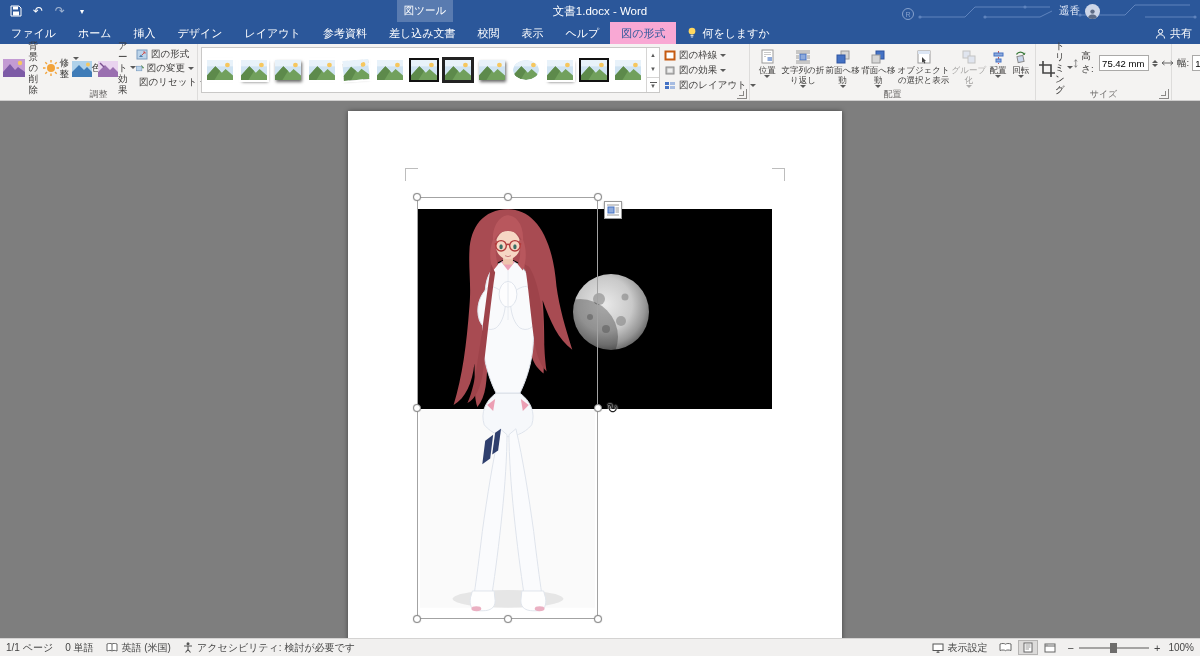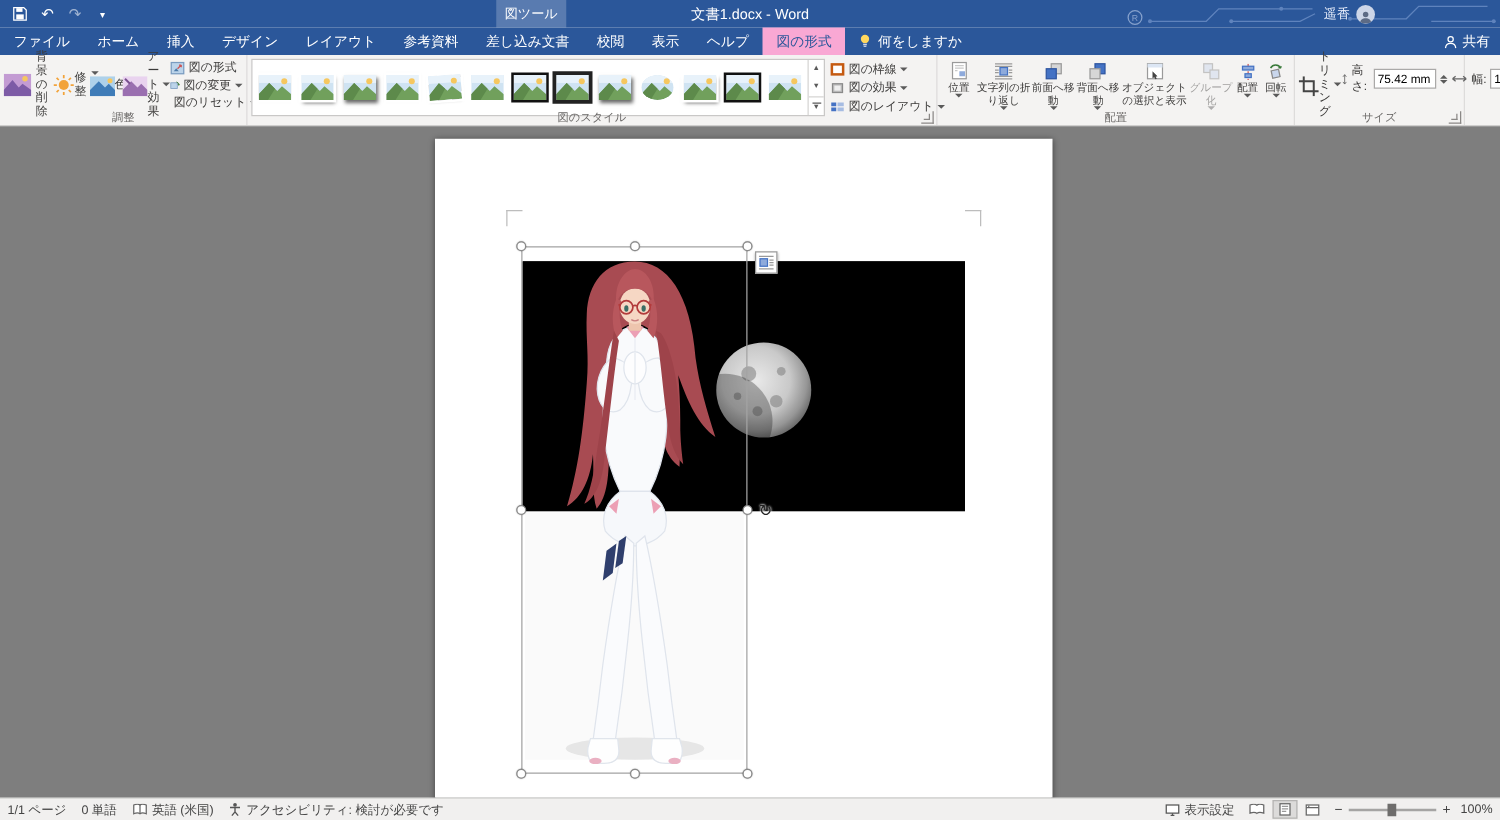--- a/index.html
+++ b/index.html
@@ -442,21 +442,20 @@
           <svg width="12" height="11" viewBox="0 0 12 11">
               <rect x="1" y="2" width="4" height="3" fill="#4472c4"></rect>
               <rect x="1" y="6" width="4" height="3" fill="#4472c4"></rect>
               <rect x="6" y="2" width="5" height="3" fill="#a6bce2"></rect>
               <rect x="6" y="6" width="5" height="3" fill="#a6bce2"></rect>
             </svg>
           <span>図のレイアウト</span>
           <span class="dd"></span>
         </div>
       </div>
-      <div class="glabel">図のスタイル</div>
       <div class="launcher"></div>
     </div>
 
     <div class="rgroup" style="width:286px">
       <div class="arrbtn" style="width:30px">
         <span class="bicon">
           <svg width="13" height="15" viewBox="0 0 13 15">
               <rect x="1" y="1" width="11" height="13" fill="#fff" stroke="#9a9a9a"></rect>
               <rect x="6.5" y="8" width="4.5" height="4" fill="#8eaadb"></rect>
               <g stroke="#c9c9c9">

